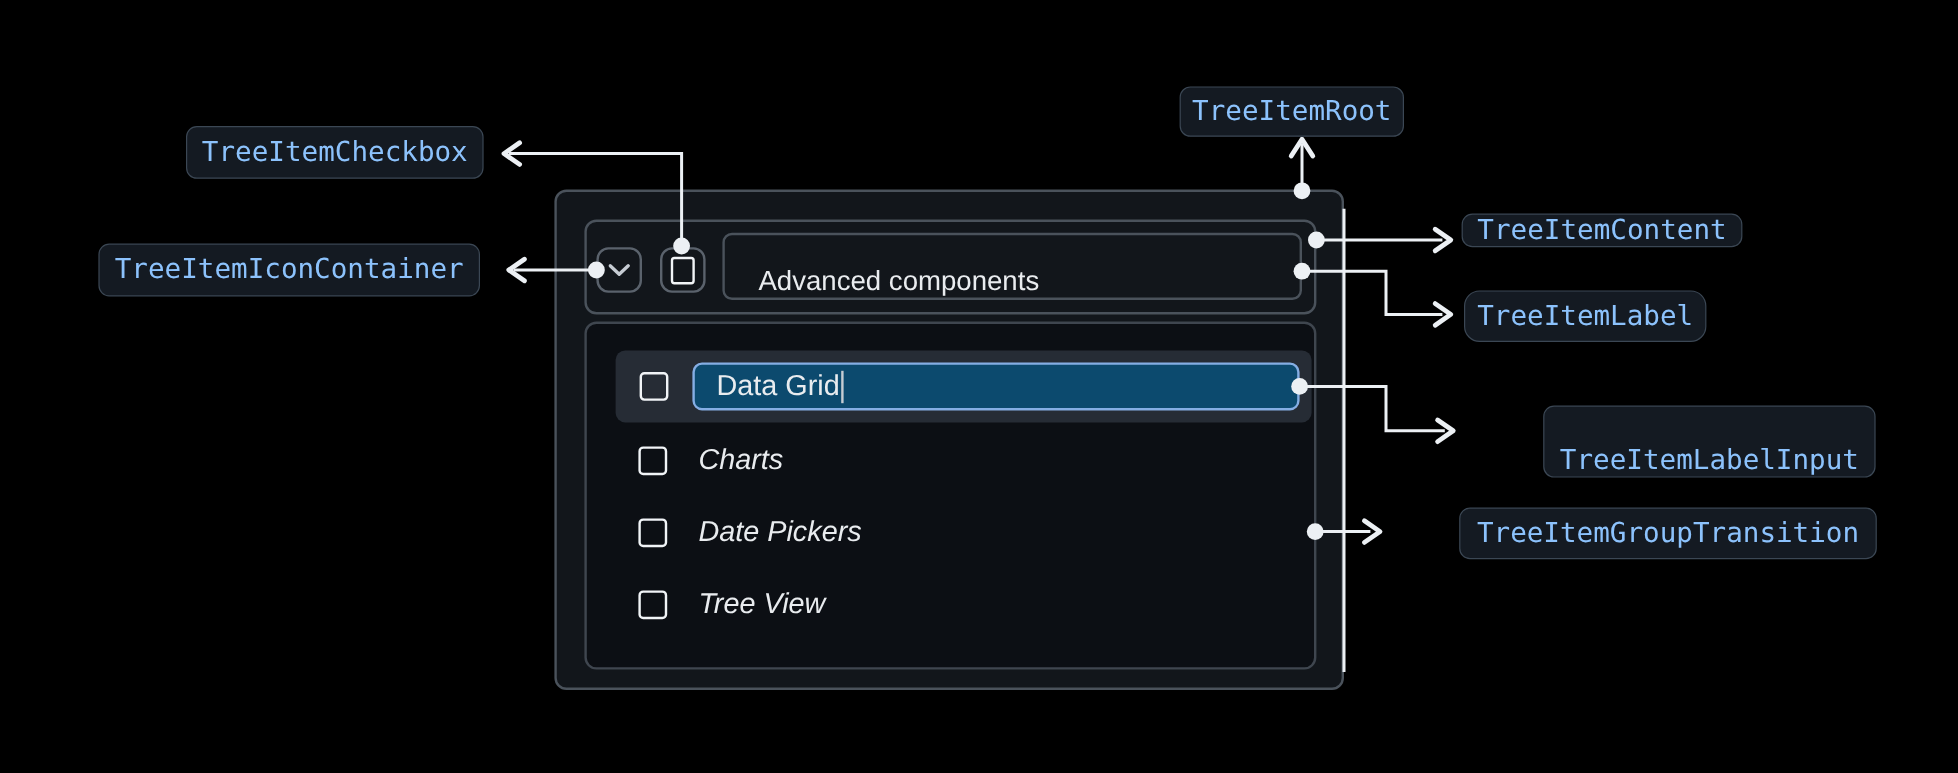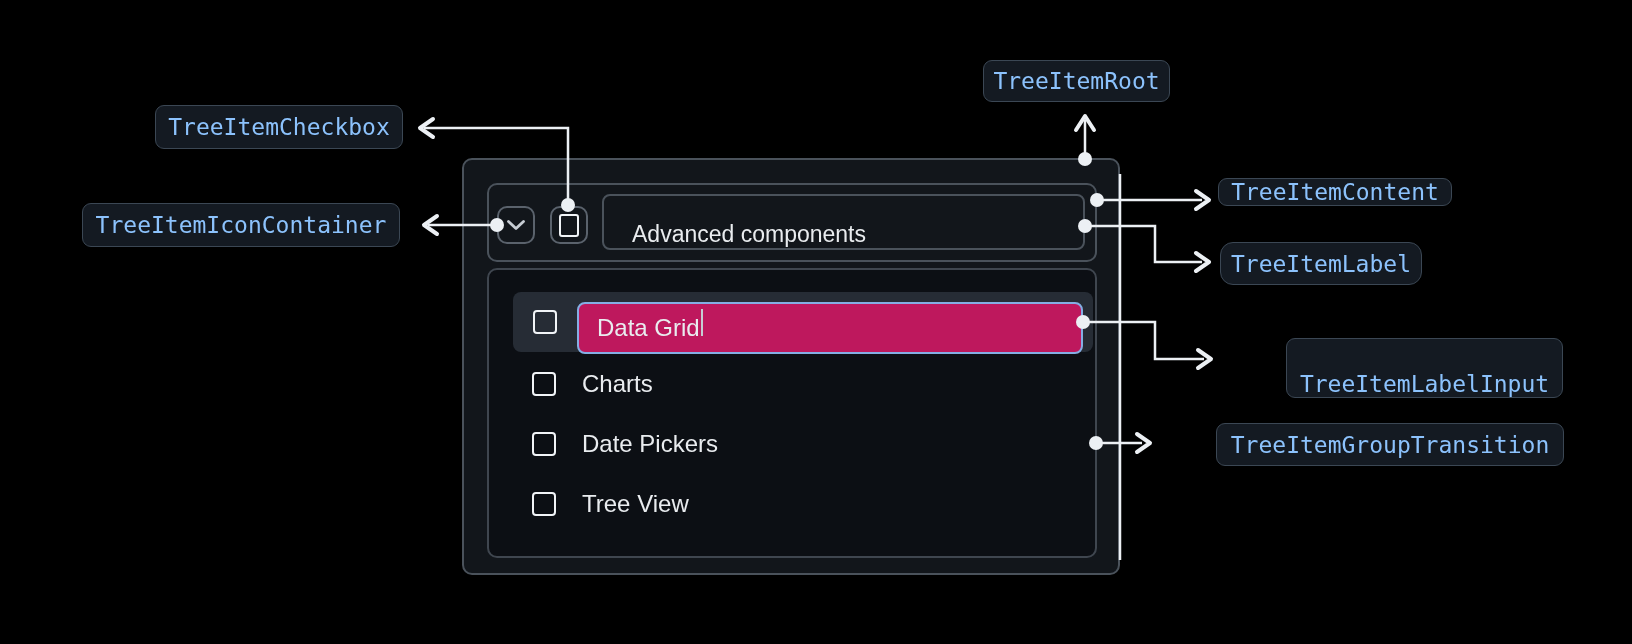--- a/index.html
+++ b/index.html
@@ -20,24 +20,24 @@
            display:flex;align-items:center;justify-content:center;}
   .labelbox{left:602px;top:194px;width:483px;height:56px;border:2px solid #4a525b;border-radius:8px;
             display:flex;align-items:flex-end;padding-left:28px;color:#e9ecef;font-size:23px;}
   .group{left:487px;top:268px;width:610px;height:290px;border:2px solid #3f464f;background:#0c0f14;}
 
   .row-highlight{position:absolute;left:513px;top:292px;width:580px;height:60px;
                  background:#262c35;border-radius:8px;}
   .cb{position:absolute;width:24px;height:24px;box-sizing:border-box;
       border:2.5px solid #f1f4f7;border-radius:4px;background:transparent;}
   .cb-glyph{width:20px;height:23px;box-sizing:border-box;border:2.5px solid #f1f4f7;border-radius:3px;}
-  .item-label{position:absolute;color:#e9ecef;font-size:24px;line-height:30px;}
+  .item-label{position:absolute;color:#e9ecef;font-size:24px;line-height:30px;font-style:italic;}
 
-  .edit-input{position:absolute;left:577px;top:302px;width:506px;height:52px;box-sizing:border-box;
-              background:#be185d;border:2px solid #85aee4;border-radius:8px;outline:none;
+  .edit-input{position:absolute;left:577px;top:302px;width:506px;height:40px;box-sizing:border-box;
+              background:#0c4a6e;border:2px solid #85aee4;border-radius:8px;outline:none;
               color:#e9ecef;font-size:24px;font-family:"Liberation Sans",sans-serif;
               padding:0 0 0 18px;}
   .caret{position:absolute;left:701px;top:309px;width:2px;height:27px;background:#c6ccd3;}
 
   svg.overlay{position:absolute;left:0;top:0;pointer-events:none;}
   .conn{stroke:#ecf0f4;stroke-width:2.5;fill:none;}
   .arrow{stroke:#ecf0f4;stroke-width:4;fill:none;stroke-linecap:round;stroke-linejoin:round;}
   .dot{fill:#ecf0f4;stroke:none;}
   .chev{stroke:#c6ccd3;stroke-width:2.8;fill:none;stroke-linecap:round;stroke-linejoin:round;}
 </style>
@@ -126,21 +126,21 @@
       <path class="conn" d="M1096,443 H1142"></path>
       <path class="arrow" d="M1137,434 L1150,443 L1137,452"></path>
       <circle class="dot" cx="1096" cy="443" r="7"></circle>
     </g>
 
     <g>
       <path class="conn" d="M1120,174 V560"></path>
     </g>
   </svg>
 
-  <div class="badge" style="left:983px;top:60px;width:187px;height:42px;justify-content:center;">
+  <div class="badge" style="left:983px;top:72px;width:187px;height:42px;justify-content:center;">
     <span>TreeItemRoot</span>
   </div>
 
   <div class="badge" style="left:155px;top:105px;width:248px;height:44px;">
     <span>TreeItemCheckbox</span>
   </div>
 
   <div class="badge" style="left:82px;top:203px;width:318px;height:44px;">
     <span>TreeItemIconContainer</span>
   </div>

